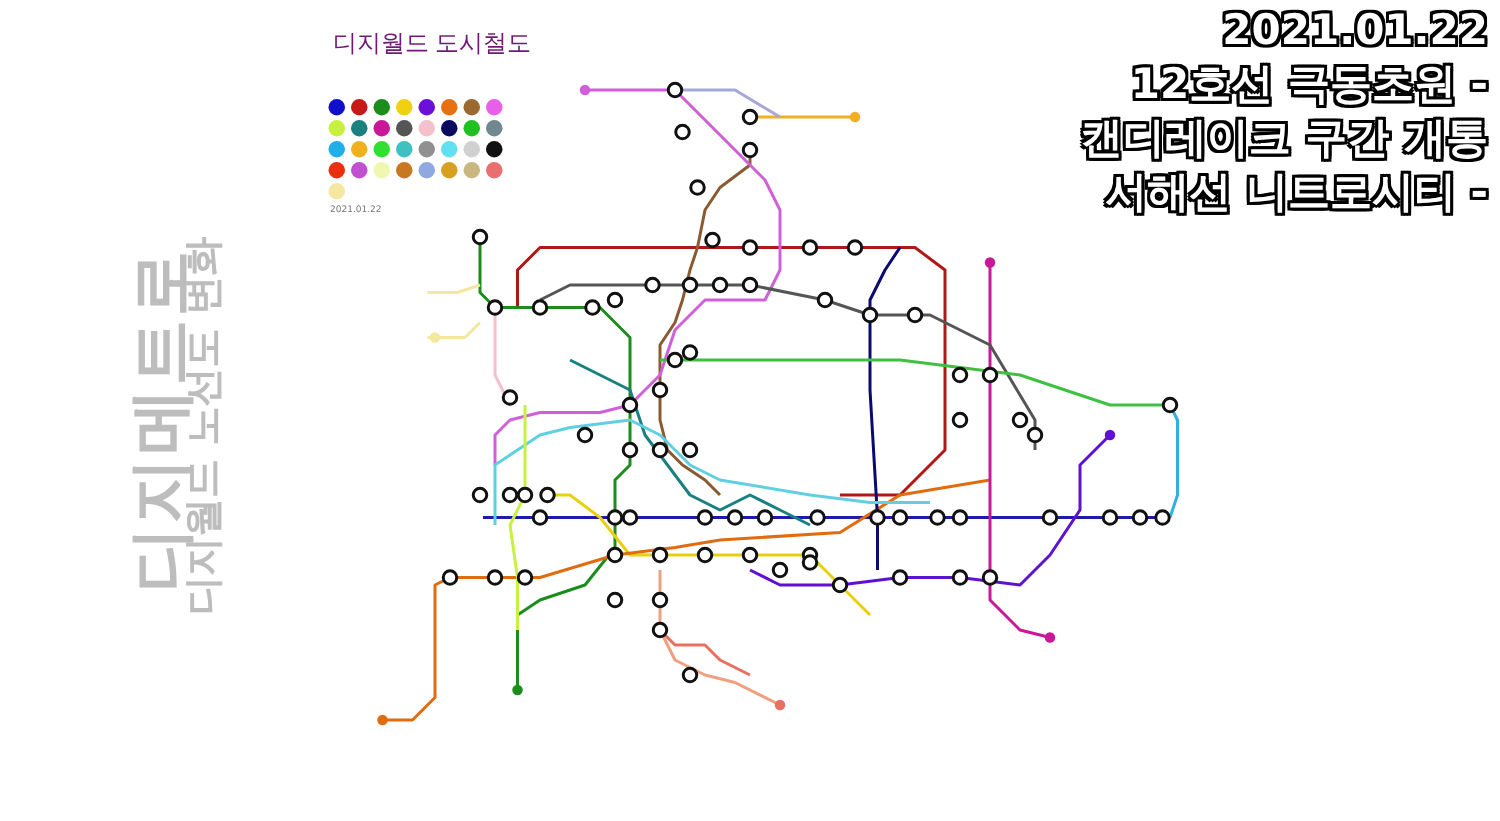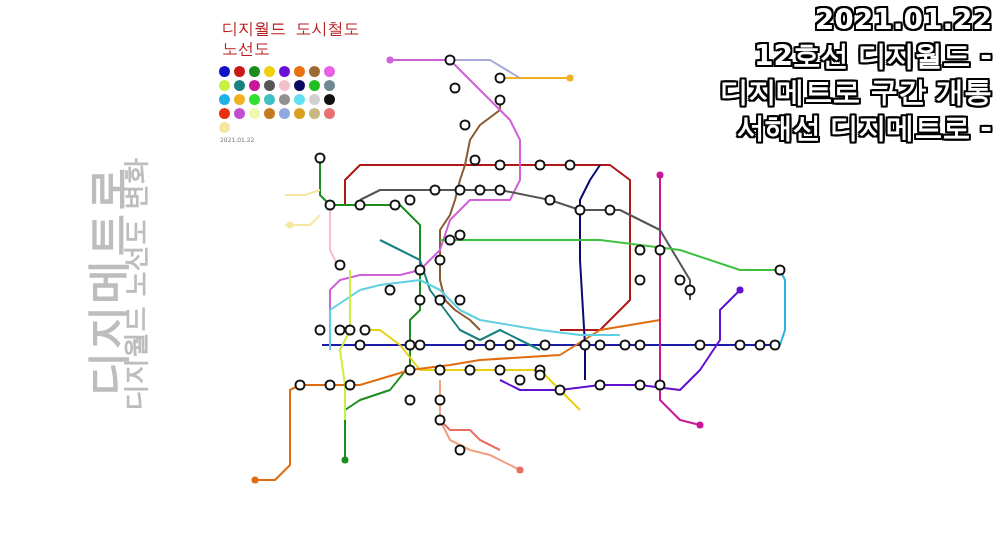--- a/index.html
+++ b/index.html
@@ -1,17 +1,17 @@
 <!DOCTYPE html>
 <html><head>
 <meta charset="utf-8">
 <style>
   html,body{margin:0;padding:0;background:#fff;}
   body{width:1000px;height:547px;position:relative;overflow:hidden;font-family:"DejaVu Sans",sans-serif;}
-  .map-title{position:absolute;left:222px;top:20px;font-size:16px;line-height:20px;color:#b91c1c;font-family:Liberation Mono, monospace;}
+  .map-title{position:absolute;left:222px;top:20px;font-size:16px;line-height:20px;color:#701a75;font-family:Liberation Serif, serif;}
   .legend{position:absolute;left:219px;top:66px;width:120px;display:flex;flex-wrap:wrap;gap:3px 4px;}
   .legend .dot{width:11px;height:11px;border-radius:50%;}
   .legend-date{position:absolute;left:220px;top:136px;font-size:6px;color:#777;}
   .vert{position:absolute;left:0;top:0;transform-origin:0 0;color:#bdbdbd;font-weight:bold;white-space:nowrap;}
   .vert-big{transform:translate(78px,395px) rotate(-90deg);font-size:44px;letter-spacing:2px;}
   .vert-small{transform:translate(118px,410px) rotate(-90deg);font-size:26px;}
   .headline{position:absolute;right:8px;top:2px;text-align:right;font-weight:bold;font-size:28px;line-height:36px;color:#fff;
     text-shadow:-2px -2px 0 #000,2px -2px 0 #000,-2px 2px 0 #000,2px 2px 0 #000,0 2px 0 #000,0 -2px 0 #000,2px 0 0 #000,-2px 0 0 #000;
     font-family:"DejaVu Sans",sans-serif;}
   .headline div{white-space:nowrap;}
@@ -125,21 +125,20 @@
     <circle cx="440" cy="420" r="4.5" class="xfer"></circle>
     <circle cx="460" cy="450" r="4.5" class="xfer"></circle>
     <circle cx="520" cy="380" r="4.5" class="xfer"></circle>
     <circle cx="540" cy="375" r="4.5" class="xfer"></circle>
     <circle cx="780" cy="270" r="4.5" class="xfer"></circle>
     <circle cx="760" cy="345" r="4.5" class="xfer"></circle>
   </svg>
 
 <div class="map-title">
   <div>디지월드 도시철도</div>
-  <div>노선도</div>
 </div>
 
 <div class="legend" id="legend">
     <div class="dot" style="background: rgb(16, 16, 200);"></div>
     <div class="dot" style="background: rgb(200, 24, 24);"></div>
     <div class="dot" style="background: rgb(28, 140, 28);"></div>
     <div class="dot" style="background: rgb(240, 208, 16);"></div>
     <div class="dot" style="background: rgb(106, 16, 216);"></div>
     <div class="dot" style="background: rgb(232, 112, 16);"></div>
     <div class="dot" style="background: rgb(154, 106, 48);"></div>
@@ -170,16 +169,16 @@
     <div class="dot" style="background: rgb(232, 112, 112);"></div>
     <div class="dot" style="background: rgb(244, 232, 160);"></div>
   </div>
 <div class="legend-date">2021.01.22</div>
 
 <div class="vert vert-big">디지메트로</div>
 <div class="vert vert-small">디지월드 노선도 변화</div>
 
 <div class="headline">
   <div>2021.01.22</div>
-  <div>12호선 디지월드 -</div>
-  <div>디지메트로 구간 개통</div>
-  <div>서해선 디지메트로 -</div>
+  <div>12호선 극동초원 -</div>
+  <div>캔디레이크 구간 개통</div>
+  <div>서해선 니트로시티 -</div>
 </div>
 
 </body></html>

